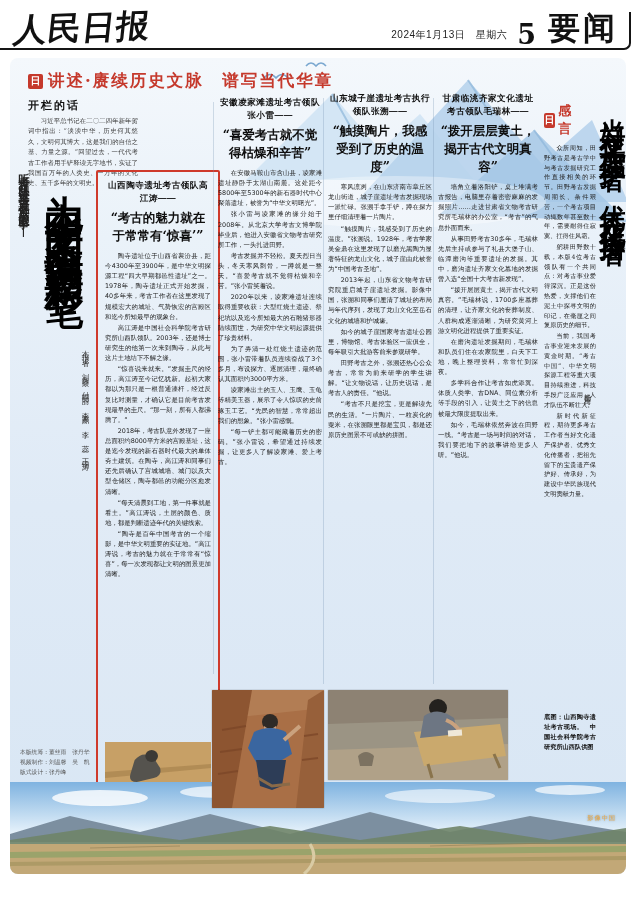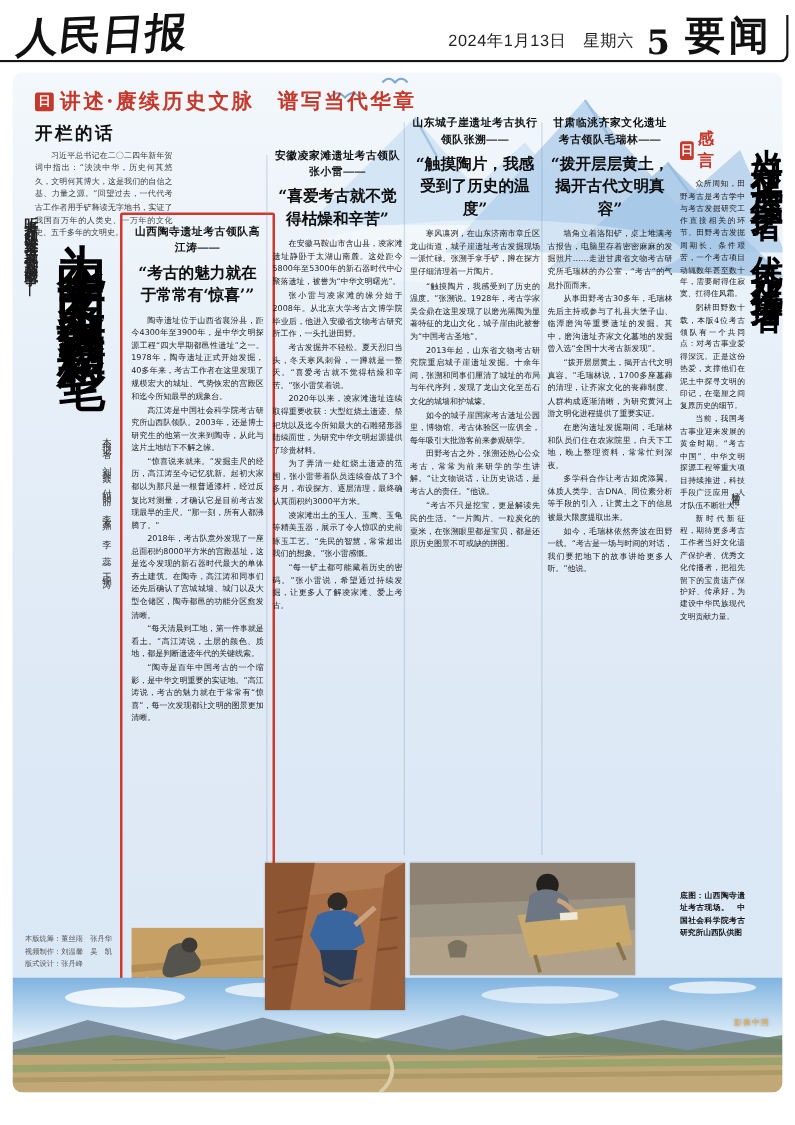--- a/index.html
+++ b/index.html
@@ -4,56 +4,56 @@
 <style>
   * { margin:0; padding:0; box-sizing:border-box; }
   html,body { background:#ffffff; }
   body { width:636px; height:900px; font-family:"Liberation Sans", sans-serif; position:relative; overflow:hidden; }
   .page { position:absolute; inset:0; background:#fff; }
 
   
   .hdr { position:absolute; left:0; top:0; width:636px; height:56px; }
   .masthead { position:absolute; left:14px; top:6px; font-family:"DejaVu Serif", serif; font-weight:bold; font-size:33px; color:#111; transform:skewX(-8deg) rotate(-2deg); letter-spacing:1px; }
   .hdr-right { position:absolute; right:14px; top:12px; display:flex; align-items:flex-end; gap:10px; }
-  .hdr-date { font-size:13px; color:#222; padding-bottom:6px; letter-spacing:.5px; }
+  .hdr-date { font-size:10px; color:#222; padding-bottom:6px; letter-spacing:.5px; }
   .hdr-num { font-family:"DejaVu Serif", serif; font-size:27px; font-weight:bold; color:#111; line-height:1; }
   .hdr-sec { font-family:"DejaVu Serif", serif; font-size:32px; font-weight:bold; color:#111; line-height:1; letter-spacing:3px; padding:0 4px 4px 2px; }
   .hdr-rule { position:absolute; left:0; right:5px; top:12px; height:38px; border-bottom:2px solid #151515; border-right:2px solid #151515; border-bottom-right-radius:7px; }
 
   
   .panel { position:absolute; left:10px; top:58px; width:616px; height:816px; border-radius:8px; overflow:hidden;
            background:linear-gradient(180deg,#f4f8fc 0%, #e9f1f9 22%, #dfeaf6 55%, #d8e6f4 100%); }
   .mountains { position:absolute; left:206px; top:-6px; width:412px; height:196px; pointer-events:none; }
 
   .banner { position:absolute; left:18px; top:12px; display:flex; align-items:center; gap:5px; }
   .redbox-icon { width:15px; height:15px; background:#c5392c; color:#fff; font-size:10px; font-weight:bold; display:flex; align-items:center; justify-content:center; border-radius:2px; }
   .banner-title { font-family:"DejaVu Serif", serif; font-size:16.5px; font-weight:bold; color:#c5392c; letter-spacing:2px; }
 
   .intro { position:absolute; left:18px; top:40px; width:228px; display:flex; gap:9px; }
   .intro .sub { width:110px; }
-  .intro h3 { font-family:"DejaVu Serif", serif; font-size:14px; color:#111; margin-bottom:3px; letter-spacing:2px; }
+  .intro h3 { font-family:"DejaVu Serif", serif; font-size:11px; color:#111; margin-bottom:3px; letter-spacing:2px; }
   .intro p { font-family:"DejaVu Serif", serif; font-size:6.4px; line-height:1.62; color:#3a3a3a; text-align:justify; text-indent:2em; }
   .intro .sub2 { padding-top:14px; }
 
   
   .lead { position:absolute; left:4px; top:96px; width:82px; height:668px; }
   .v { writing-mode:vertical-rl; }
   .lead-kicker { position:absolute; left:2px; top:10px; font-size:11px; font-weight:bold; color:#222; letter-spacing:3px; height:330px; }
   .lead-headline { position:absolute; left:24px; top:10px; font-family:"DejaVu Serif", serif; font-size:39px; font-weight:bold; color:#000; letter-spacing:8px; height:650px; }
   .lead-bylines { position:absolute; left:66px; top:190px; font-size:7.5px; color:#333; letter-spacing:3px; height:420px; }
 
   
   .col { position:absolute; display:flex; flex-direction:column; }
   .col .rule { position:absolute; left:-5px; top:6px; bottom:6px; width:0; border-left:1px solid rgba(120,150,180,.30); }
   .kicker { font-size:8.6px; font-weight:bold; color:#111; text-align:center; line-height:1.5; letter-spacing:.5px; }
   .quote-hl { font-family:"DejaVu Serif", serif; font-size:12.5px; font-weight:bold; color:#0f0f0f; text-align:center; line-height:1.45; margin:4px 0 6px; }
   .body-text { flex:1; overflow:hidden; }
   .body-text p { font-size:6.4px; line-height:1.58; color:#1c1c1c; text-align:justify; text-indent:2em; margin-bottom:1px; font-family:"DejaVu Sans", sans-serif; }
   .col1 { left:86px; top:112px; width:124px; height:644px; border:2px solid #cf3a2c; border-radius:2px; padding:7px 7px 6px; background:rgba(255,255,255,.08); }
-  .col2 { left:208px; top:60px; width:104px; height:584px; }
+  .col2 { left:208px; top:38px; width:104px; height:584px; }
   .col3 { left:318px; top:34px; width:104px; height:598px; }
   .col4 { left:428px; top:34px; width:100px; height:598px;align-items:center; }
 
   
   .ganyan { position:absolute; left:534px; top:44px; width:52px; height:650px; display:flex; flex-direction:column; }
   .ganyan-head { display:flex; align-items:center; gap:3px; margin-bottom:5px; }
   .ganyan-title { font-family:"DejaVu Serif", serif; font-size:13px; font-weight:bold; color:#c5392c; letter-spacing:4px; }
   .ganyan p { font-size:6.2px; line-height:1.58; color:#202020; text-align:justify; text-indent:2em; margin-bottom:1px; font-family:"DejaVu Serif", serif; }
   .ganyan-caption { margin-top:auto; font-size:6.2px; font-weight:bold; line-height:1.6; color:#111; text-align:justify; }
 
@@ -170,21 +170,21 @@
         </div>
     </article>
 
     <article class="col col3">
       <span class="rule"></span>
       <div class="kicker">山东城子崖遗址考古执行领队张溯——</div>
       <h2 class="quote-hl">“触摸陶片，我感受到了历史的温度”</h2>
       <div class="body-text">
           <p>寒风凛冽，在山东济南市章丘区龙山街道，城子崖遗址考古发掘现场一派忙碌。张溯手拿手铲，蹲在探方里仔细清理着一片陶片。</p>
           <p>“触摸陶片，我感受到了历史的温度。”张溯说。1928年，考古学家吴金鼎在这里发现了以磨光黑陶为显著特征的龙山文化，城子崖由此被誉为“中国考古圣地”。</p>
-          <p>2013年起，山东省文物考古研究院重启城子崖遗址发掘。十余年间，张溯和同事们厘清了城址的布局与年代序列，发现了龙山文化至岳石文化的城墙和护城壕。</p>
+          <p>2013年起，山东省文物考古研究院重启城子崖遗址发掘。影像中国，张溯和同事们厘清了城址的布局与年代序列，发现了龙山文化至岳石文化的城墙和护城壕。</p>
           <p>如今的城子崖国家考古遗址公园里，博物馆、考古体验区一应俱全，每年吸引大批游客前来参观研学。</p>
           <p>田野考古之外，张溯还热心公众考古，常常为前来研学的学生讲解。“让文物说话，让历史说话，是考古人的责任。”他说。</p>
           <p>“考古不只是挖宝，更是解读先民的生活。”一片陶片、一粒炭化的粟米，在张溯眼里都是宝贝，都是还原历史图景不可或缺的拼图。</p>
         </div>
     </article>
 
     <article class="col col4">
       <span class="rule"></span>
       <div class="kicker">甘肃临洮齐家文化遗址考古领队毛瑞林——</div>
       <h2 class="quote-hl">“拨开层层黄土，揭开古代文明真容”</h2>

